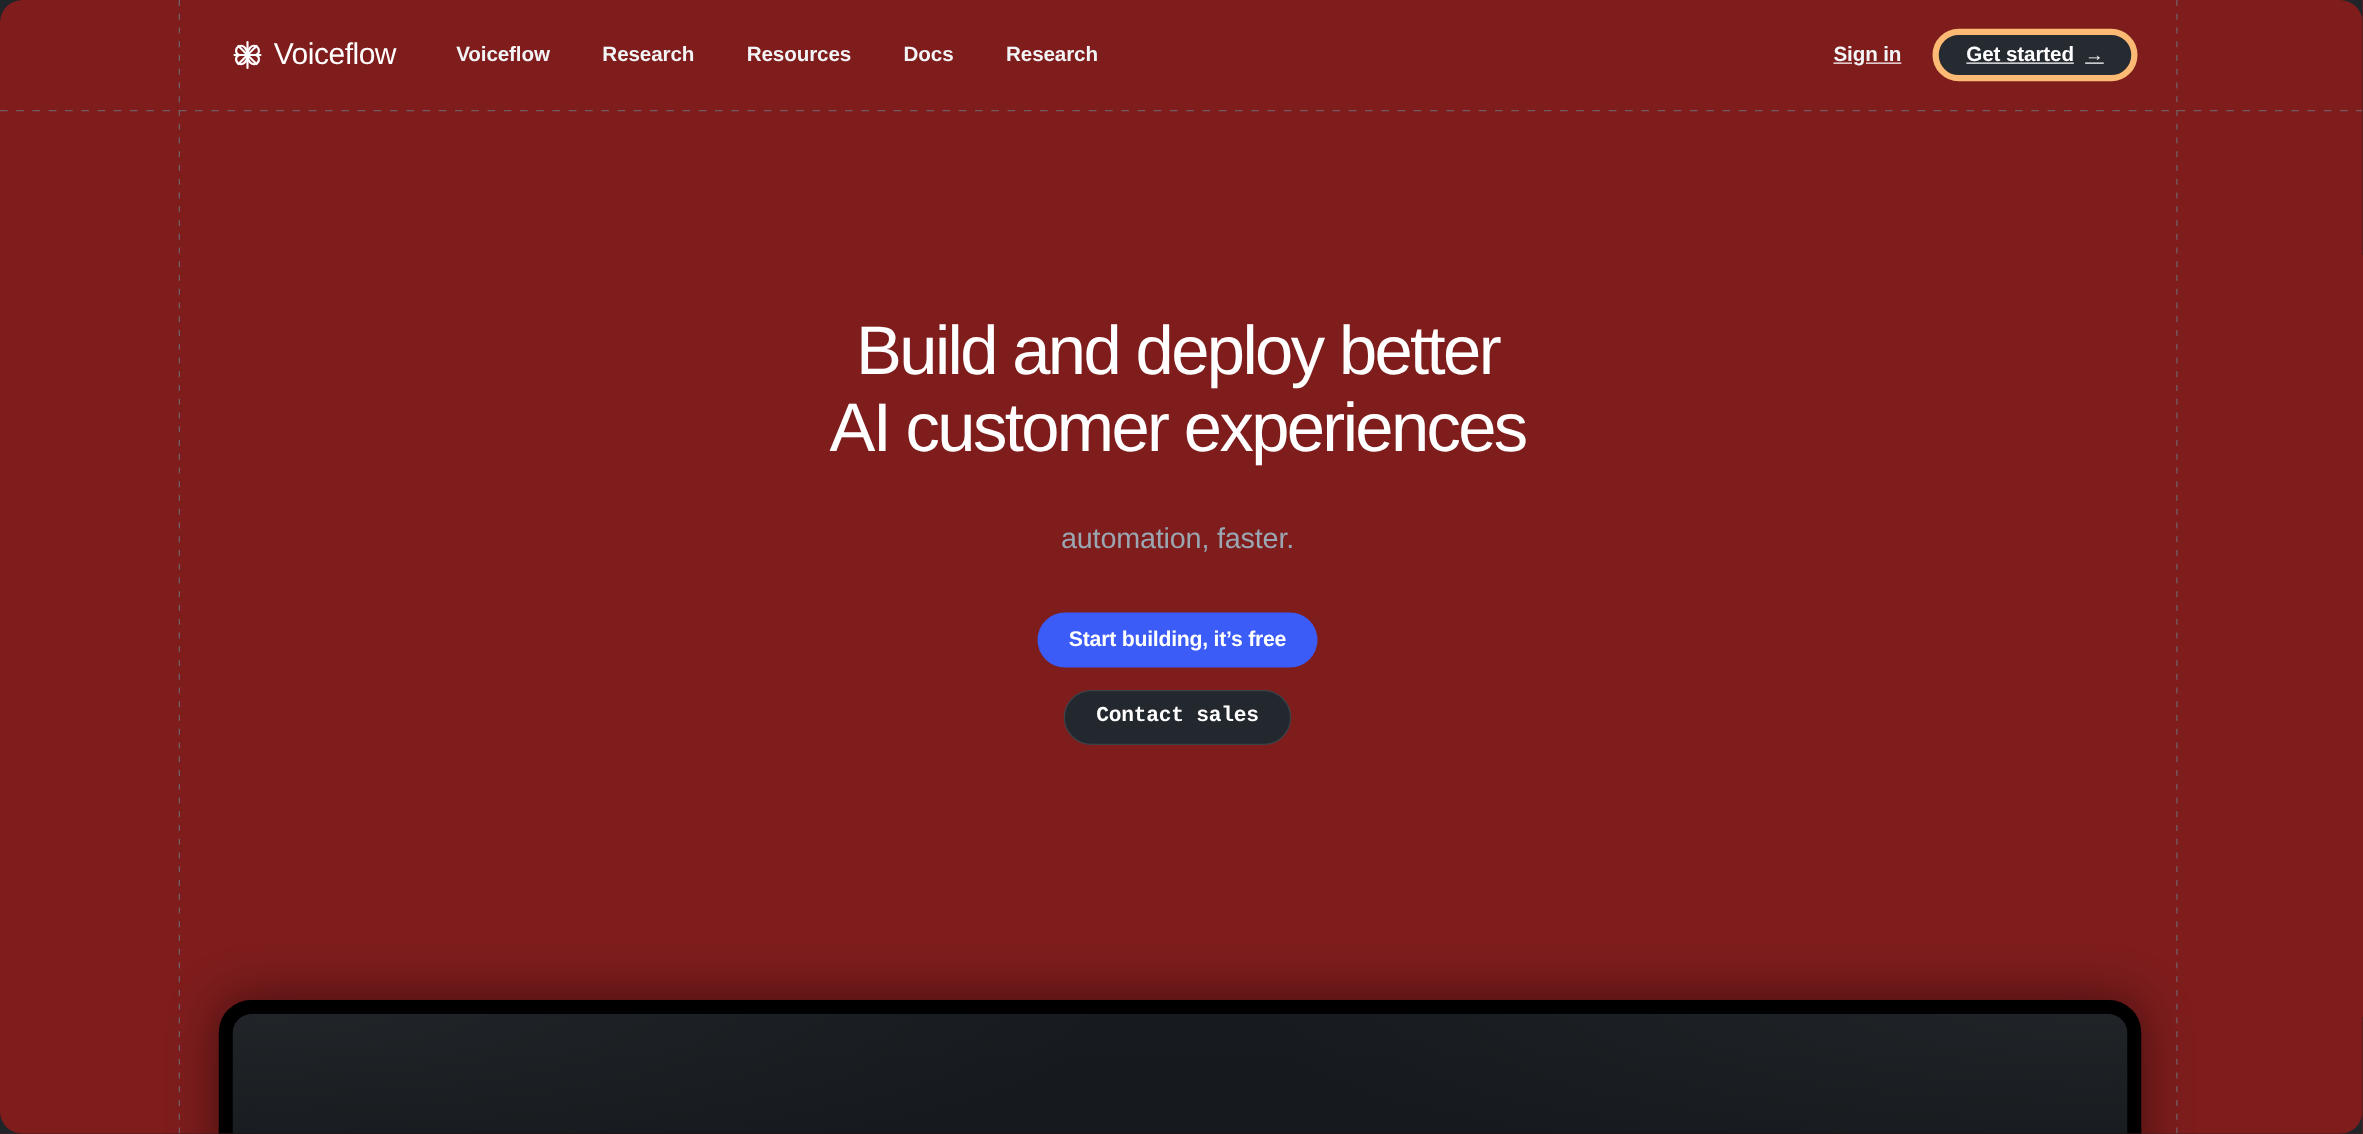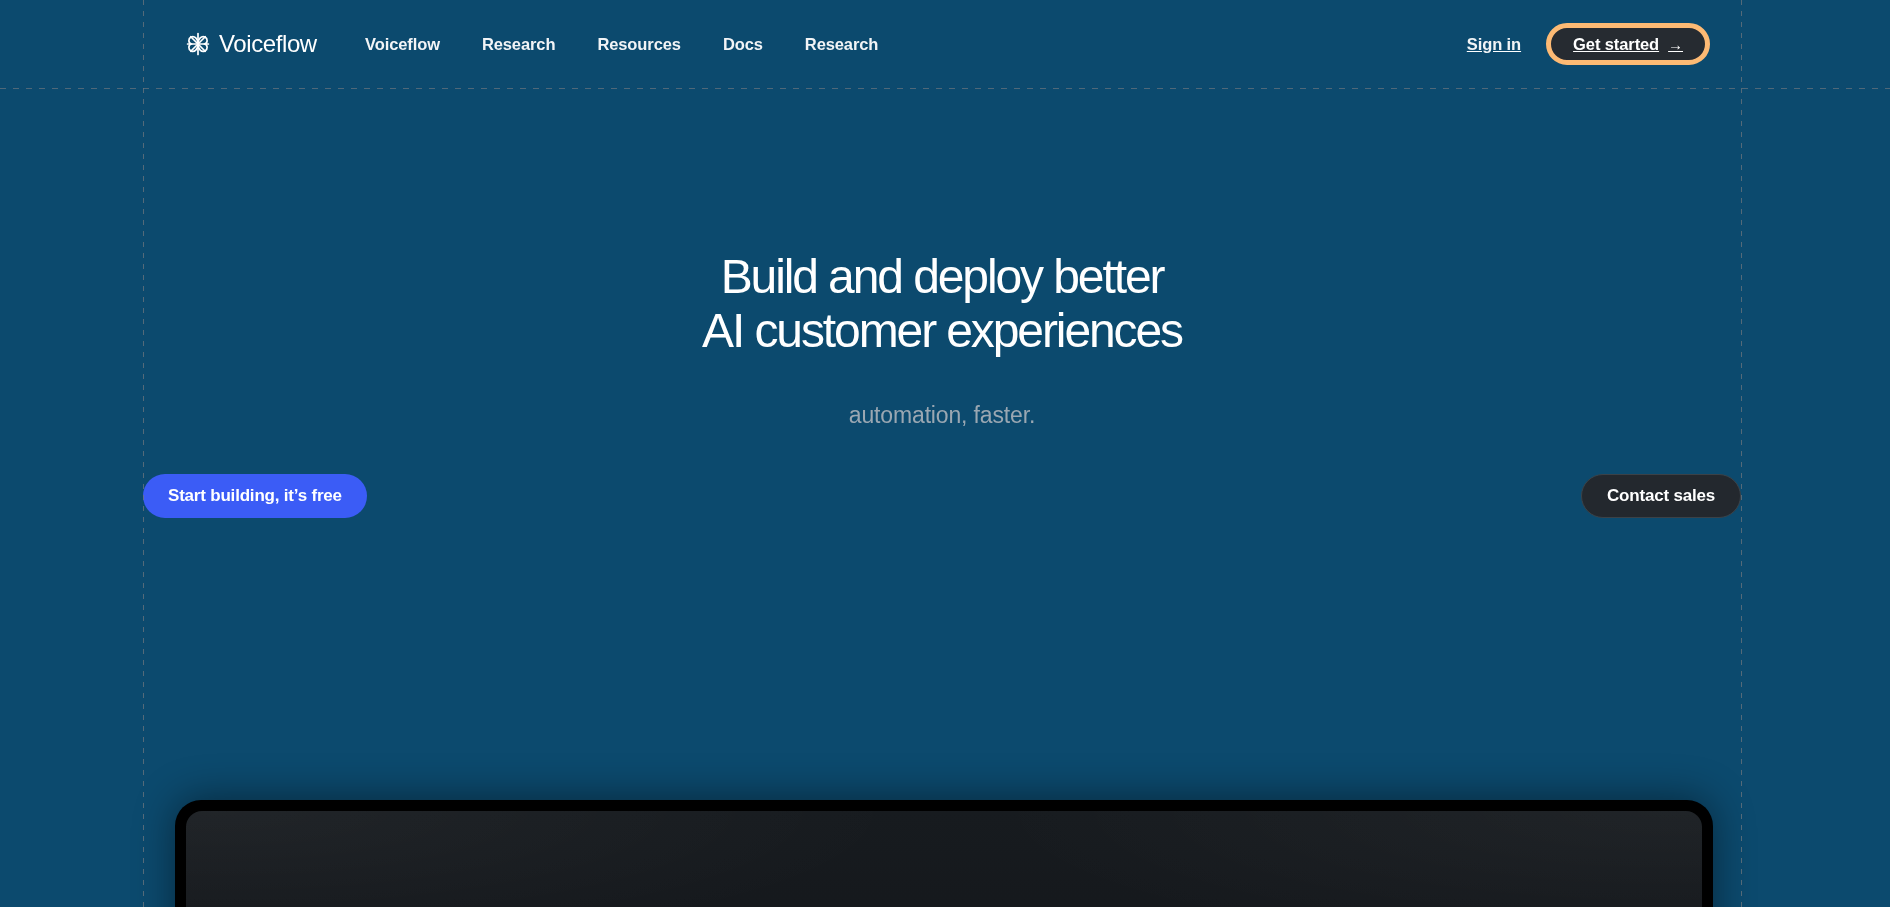--- a/index.html
+++ b/index.html
@@ -16,21 +16,22 @@
     font-family: "Liberation Sans", sans-serif;
     -webkit-font-smoothing: antialiased;
     color: #ffffff;
   }
 
   .page {
     position: relative;
     width: 1890px;
     height: 907px;
     overflow: hidden;
-    background: #0c4a6e;
+    background: #7f1d1d;
+    border-radius: 18px;
   }
 
   
   .grid-layer {
     position: absolute;
     inset: 0;
     pointer-events: none;
     z-index: 3;
   }
   .vline {
@@ -141,44 +142,45 @@
   .hero {
     position: absolute;
     top: 88px;
     left: 143px;
     width: 1598px;
     text-align: center;
     z-index: 2;
   }
   .hero-title {
     margin-top: 162px;
-    font-size: 48px;
+    font-size: 55px;
     line-height: 1.12;
     font-weight: 500;
     letter-spacing: -2.1px;
     color: #ffffff;
   }
   .hero-title .line { display: block; }
 
   .hero-sub {
     margin-top: 42px;
     font-size: 23px;
     line-height: 1.32;
     font-weight: 400;
     color: #9aa7b2;
     letter-spacing: -0.15px;
   }
   .hero-sub .line { display: block; }
 
   .hero-ctas {
     margin-top: 44px;
     display: flex;
-    justify-content: space-between;
+    justify-content: flex-end;
     align-items: center;
     gap: 18px;
+    flex-direction: column;
   }
   .btn-primary {
     height: 44px;
     padding: 0 25px;
     border: none;
     border-radius: 999px;
     background: #3b5cf6;
     color: #ffffff;
     font-family: "Liberation Sans", sans-serif;
     font-size: 17px;
@@ -187,21 +189,21 @@
     cursor: pointer;
     white-space: nowrap;
   }
   .btn-secondary {
     height: 44px;
     padding: 0 25px;
     border-radius: 999px;
     border: 1px solid #3b4248;
     background: #23282e;
     color: #ffffff;
-    font-family: Liberation Sans, sans-serif;
+    font-family: Liberation Mono, monospace;
     font-size: 17px;
     font-weight: 600;
     letter-spacing: -0.2px;
     cursor: pointer;
     white-space: nowrap;
   }
 
   
   .device-frame {
     position: absolute;

